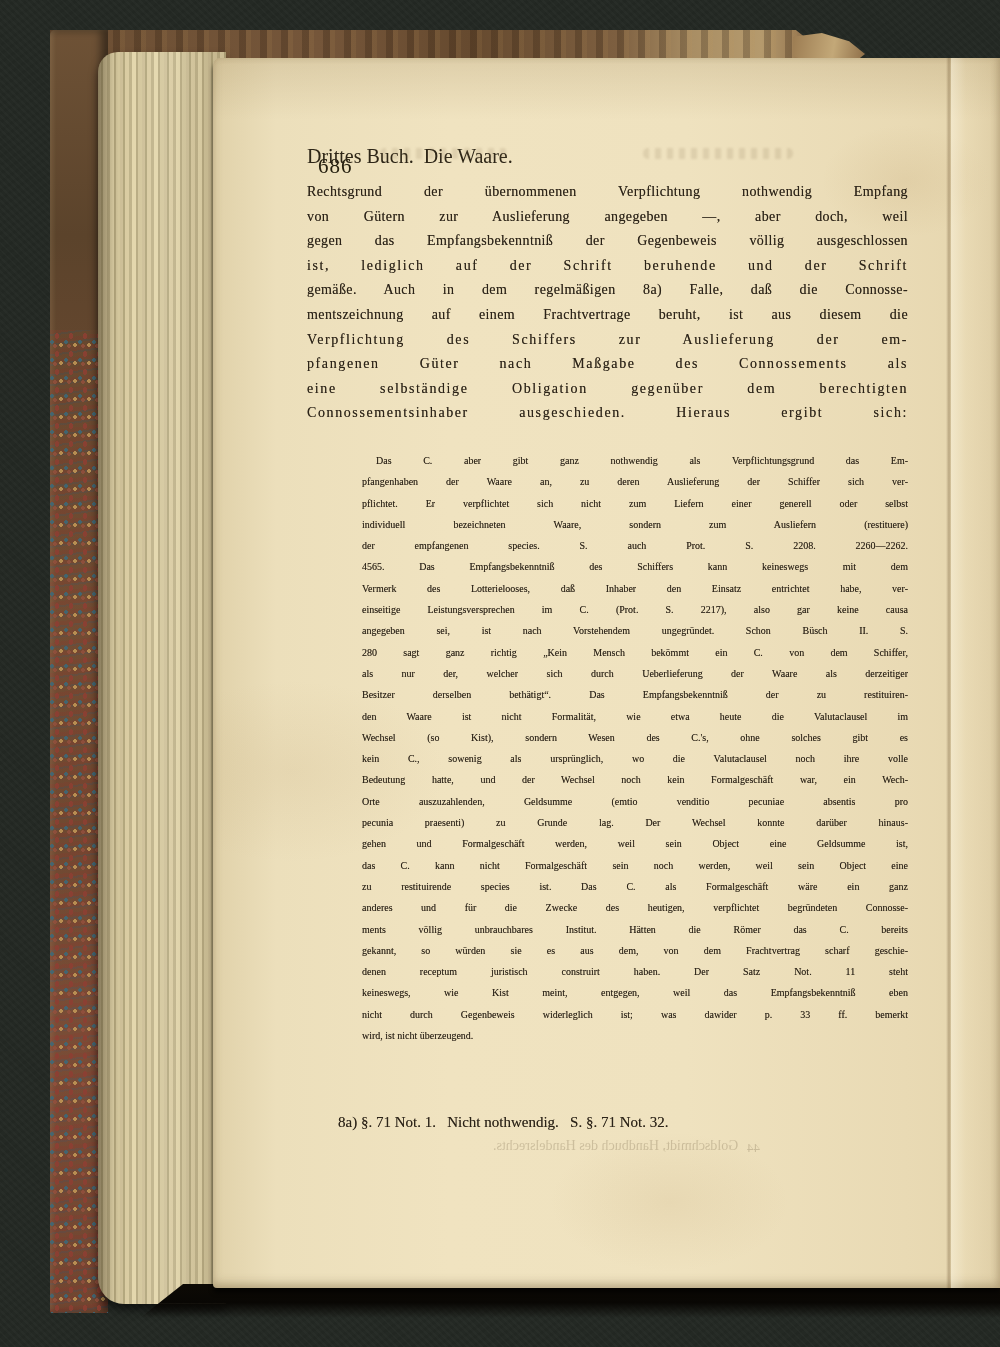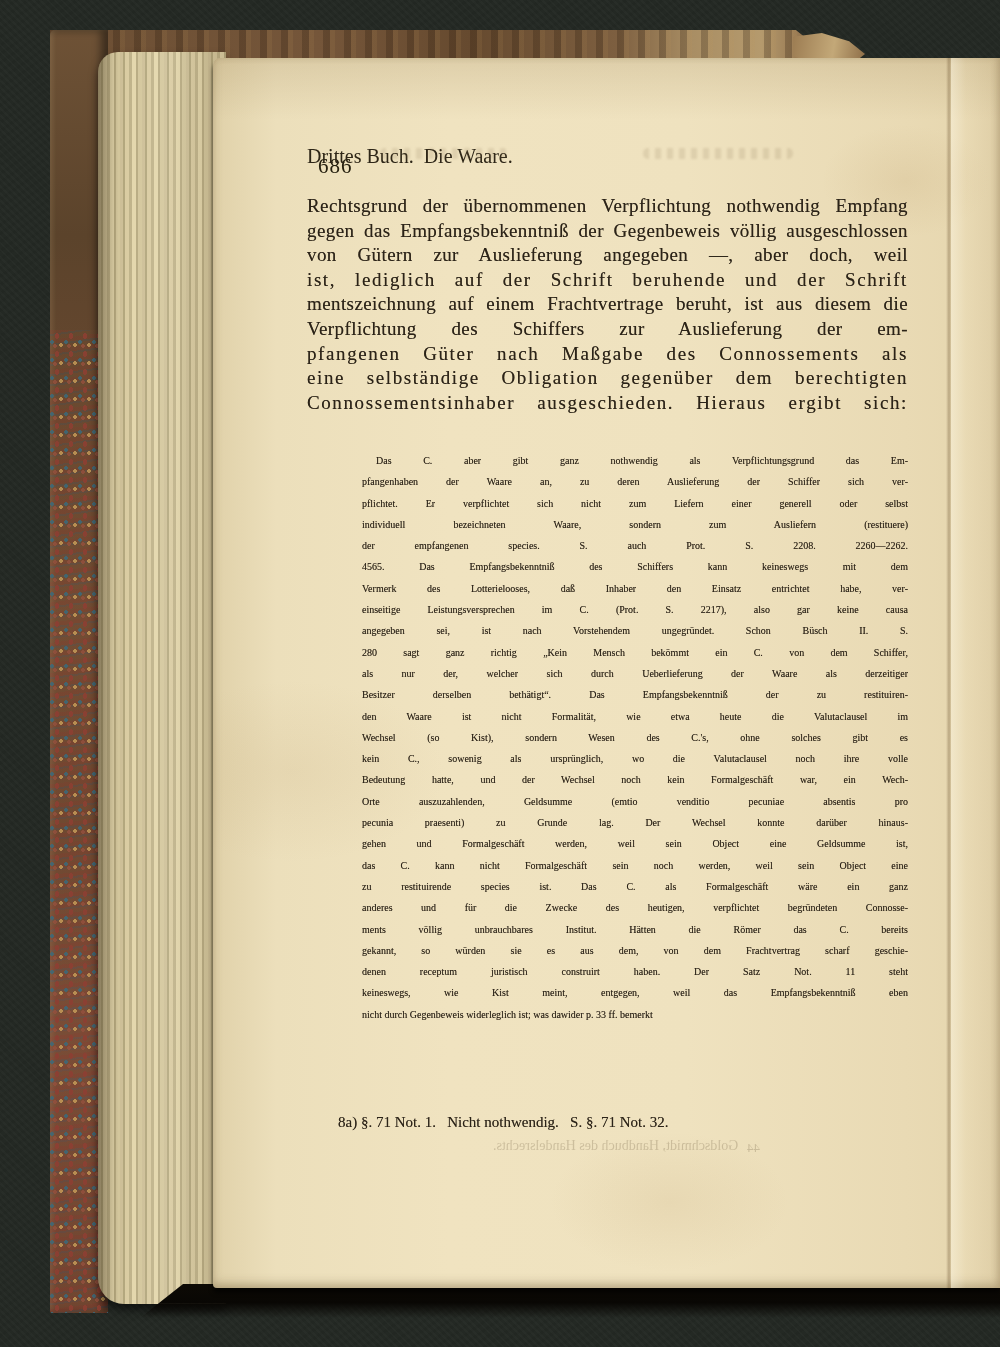--- a/index.html
+++ b/index.html
@@ -82,22 +82,22 @@
     position:absolute;left:105px;top:96px;font-size:21px;letter-spacing:1px;color:#26200f;
   }
   .running{
     position:absolute;left:94px;top:87px;width:601px;
     font-size:20px;white-space:pre;color:#2e2617;
   }
   .para .tline{
     text-align:justify;text-align-last:justify;
   }
   .main{
-    position:absolute;left:94px;top:136px;width:601px;
-    font-size:19px;line-height:24.6px;font-weight:500;
+    position:absolute;left:94px;top:122px;width:601px;
+    font-size:14px;line-height:24.6px;font-weight:500;
     text-shadow:0 0 .4px rgba(40,30,15,.55);
   }
   .main .tline{letter-spacing:.4px;}
   .main .tline:nth-child(4),
   .main .tline:nth-child(7),
   .main .tline:nth-child(8),
   .main .tline:nth-child(9),
   .main .tline:nth-child(10){letter-spacing:1.6px;}
   .note{
     position:absolute;left:149px;top:392px;width:546px;
@@ -144,23 +144,24 @@
     <div class="gutter"></div>
 
     <span class="pageno">686</span>
     <span class="running">Drittes Buch.  Die Waare.</span>
 
     <div class="smudge smudge-a"></div>
     <div class="smudge smudge-b"></div>
 
     <div class="main para">
         <div class="tline">Rechtsgrund der übernommenen Verpflichtung nothwendig Empfang</div>
+        <div class="tline">von Gütern zur Auslieferung angegeben —, aber doch, weil</div>
         <div class="tline">gegen das Empfangsbekenntniß der Gegenbeweis völlig ausgeschlossen</div>
-        <div class="tline">von Gütern zur Auslieferung angegeben —, aber doch, weil</div>
         <div class="tline">ist, lediglich auf der Schrift beruhende und der Schrift</div>
+        <div class="tline">gemäße.  Auch in dem regelmäßigen 8a) Falle, daß die Connosse-</div>
         <div class="tline">mentszeichnung auf einem Frachtvertrage beruht, ist aus diesem die</div>
         <div class="tline">Verpflichtung des Schiffers zur Auslieferung der em-</div>
         <div class="tline">pfangenen Güter nach Maßgabe des Connossements als</div>
         <div class="tline">eine selbständige Obligation gegenüber dem berechtigten</div>
         <div class="tline">Connossementsinhaber ausgeschieden.  Hieraus ergibt sich:</div>
       </div>
 
     <div class="note para">
         <div class="tline">Das C. aber gibt ganz nothwendig als Verpflichtungsgrund das Em-</div>
         <div class="tline">pfangenhaben der Waare an, zu deren Auslieferung der Schiffer sich ver-</div>
@@ -182,20 +183,21 @@
         <div class="tline">pecunia praesenti) zu Grunde lag.  Der Wechsel konnte darüber hinaus-</div>
         <div class="tline">gehen und Formalgeschäft werden, weil sein Object eine Geldsumme ist,</div>
         <div class="tline">das C. kann nicht Formalgeschäft sein noch werden, weil sein Object eine</div>
         <div class="tline">zu restituirende species ist.  Das C. als Formalgeschäft wäre ein ganz</div>
         <div class="tline">anderes und für die Zwecke des heutigen, verpflichtet begründeten Connosse-</div>
         <div class="tline">ments völlig unbrauchbares Institut.  Hätten die Römer das C. bereits</div>
         <div class="tline">gekannt, so würden sie es aus dem, von dem Frachtvertrag scharf geschie-</div>
         <div class="tline">denen receptum juristisch construirt haben.  Der Satz Not. 11 steht</div>
         <div class="tline">keineswegs, wie Kist meint, entgegen, weil das Empfangsbekenntniß eben</div>
         <div class="tline">nicht durch Gegenbeweis widerleglich ist; was dawider p. 33 ff. bemerkt</div>
+        <div class="tline">wird, ist nicht überzeugend.</div>
       </div>
 
     <div class="footnote">8a) §. 71 Not. 1.   Nicht nothwendig.   S. §. 71 Not. 32.</div>
 
     <div class="ghost ghost-title">Goldschmidt, Handbuch des Handelsrechts.</div>
     <div class="ghost ghost-num">44</div>
   </div>
 
 </div>
 

